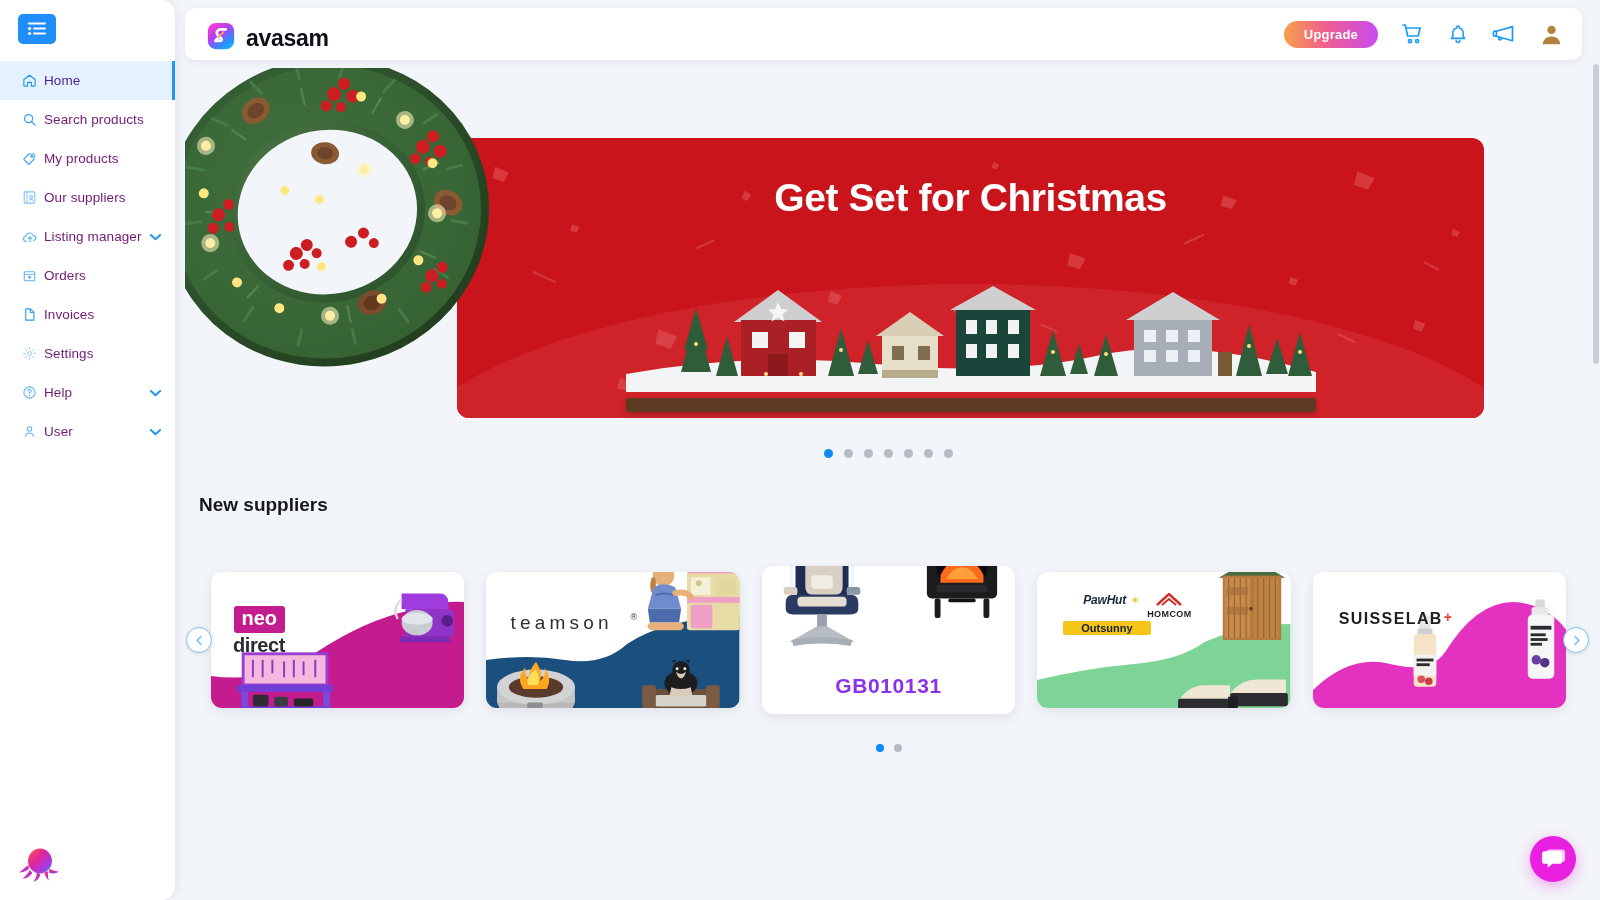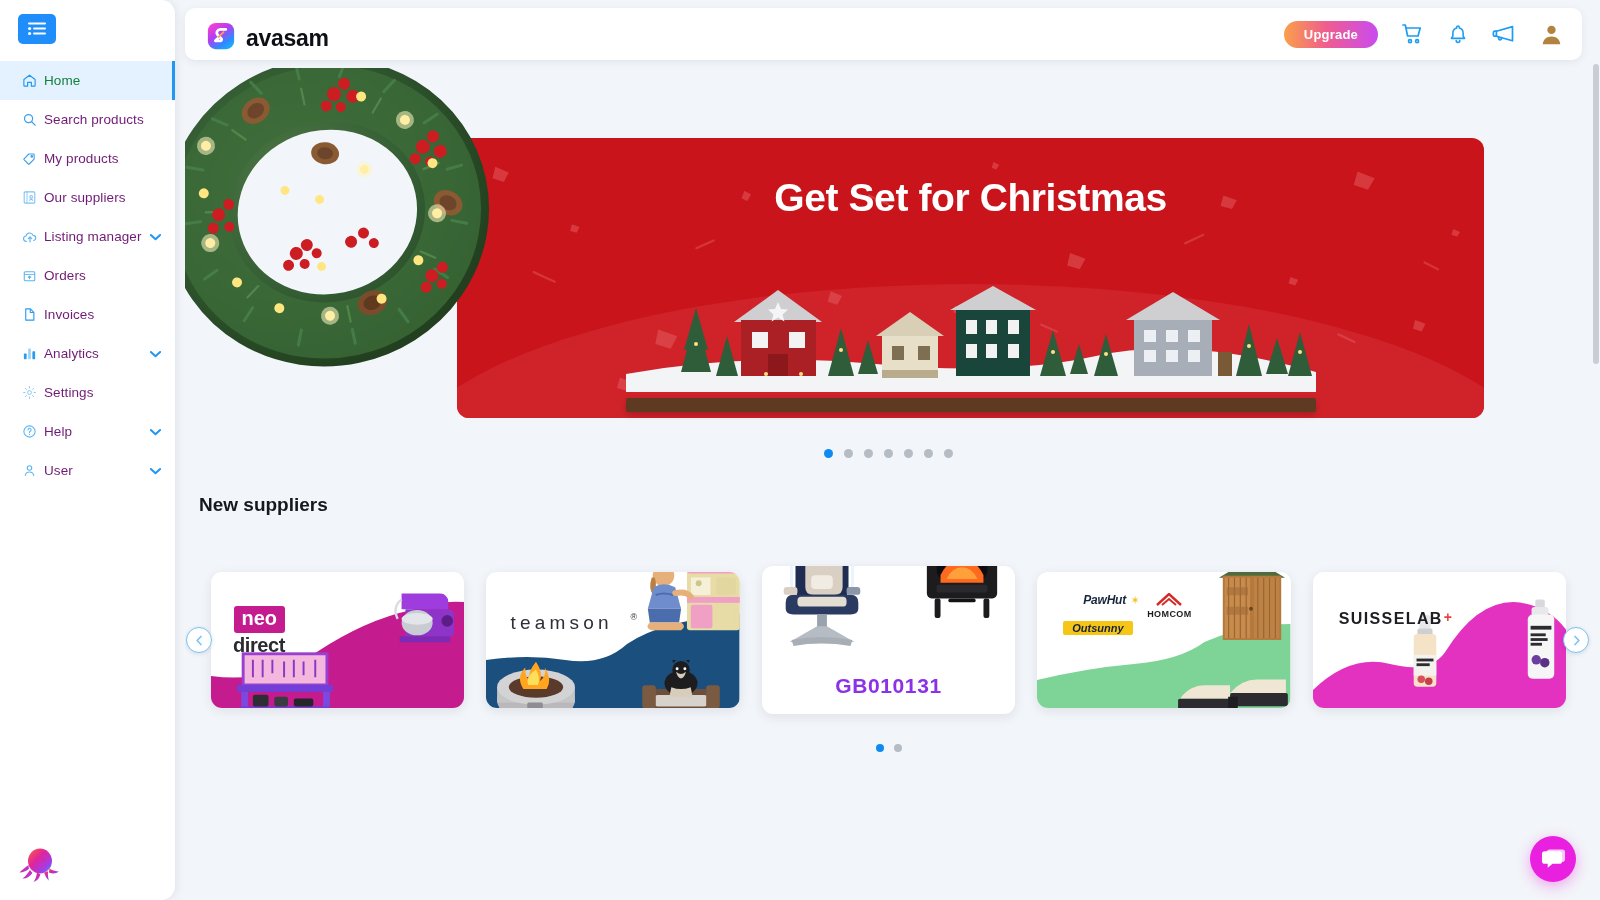--- a/index.html
+++ b/index.html
@@ -28,21 +28,21 @@
 
   .sb-nav { padding-top: 3px; }
   .sb-item {
     display: flex; align-items: center; height: 39px; padding: 0 14px 0 22px;
     font-size: 13.5px; color: #701a75; cursor: pointer; position: relative;
     white-space: nowrap;
   }
   .sb-item .ic { width: 22px; flex: 0 0 22px; display: flex; align-items: center; }
   .sb-item .lbl { flex: 1; letter-spacing: .1px; }
   .sb-item .caret { width: 12px; flex: 0 0 12px; display: flex; align-items: center; justify-content: center; }
-  .sb-item.active { background: #e3f2fe; color: #15803d; }
+  .sb-item.active { background: #e3f2fe; color: #4c1d95; }
   .sb-item.active::after {
     content: ""; position: absolute; right: 0; top: 0; bottom: 0; width: 3px; background: #2196f3;
   }
 
   .sb-octopus { position: absolute; left: 16px; bottom: 12px; width: 48px; height: 48px; }
 
   
   .main { flex: 1; height: 900px; position: relative; overflow: hidden; }
 
   .topbar {
@@ -220,35 +220,20 @@
       <div class="sb-item">
         <span class="ic">
           <svg width="15" height="15" viewBox="0 0 24 24" fill="none" stroke="#2a9cf0" stroke-width="1.8" stroke-linejoin="round">
               <path d="M6 3h7.5L19 8.6V21H6z"></path>
               <path d="M13.3 3v5.8H19"></path>
             </svg>
         </span>
         <span class="lbl">Invoices</span>
       </div>
 
-      <div class="sb-item">
-        <span class="ic">
-          <svg width="15" height="15" viewBox="0 0 24 24" fill="none">
-              <rect x="3" y="12" width="4.4" height="9" rx="1" fill="#2a9cf0"></rect>
-              <rect x="9.8" y="4" width="4.4" height="17" rx="1" fill="#9ed3f7"></rect>
-              <rect x="16.6" y="8.5" width="4.4" height="12.5" rx="1" fill="#2a9cf0"></rect>
-            </svg>
-        </span>
-        <span class="lbl">Analytics</span>
-        <span class="caret">
-          <svg width="11" height="8" viewBox="0 0 12 8" fill="none" stroke="#2196f3" stroke-width="2.2" stroke-linecap="round" stroke-linejoin="round">
-              <path d="M1 1.8 6 6.4l5-4.6"></path>
-            </svg>
-        </span>
-      </div>
 
       <div class="sb-item">
         <span class="ic">
           <svg width="15" height="15" viewBox="0 0 24 24" fill="none" stroke="#8cc9f3" stroke-width="1.6">
               <circle cx="12" cy="12" r="3.1"></circle>
               <path d="M12 2.6v2.2M12 19.2v2.2M21.4 12h-2.2M4.8 12H2.6M18.6 5.4l-1.6 1.6M7 17l-1.6 1.6M18.6 18.6 17 17M7 7 5.4 5.4" stroke-linecap="round"></path>
             </svg>
         </span>
         <span class="lbl">Settings</span>
       </div>
@@ -795,21 +780,21 @@
                 <span style="color:#f2c020;font-size:11px;">✶</span>
               </div>
               <div class="sup-logo" style="left:110px;top:20px;text-align:center;">
                 <svg width="28" height="13" viewBox="0 0 28 13">
                   <path d="M2 12 L14 1 L26 12" stroke="#d52b28" stroke-width="2.4" fill="none"></path>
                   <path d="M7 12 L14 6 L21 12" stroke="#d52b28" stroke-width="2" fill="none"></path>
                 </svg>
                 <div style="font-size:9px;font-weight:700;color:#1d1d20;letter-spacing:.4px;margin-top:-1px;">HOMCOM</div>
               </div>
               <div class="sup-logo" style="left:26px;top:46px;">
-                <span style="display:inline-block;background:#f5c518;color:#14223c;font-size:11px;font-weight:800;font-style:italic;padding:1px 9px;border-radius:2px;">Outsunny</span>
+                <span style="display:inline-block;background:#f5c518;color:#14223c;font-size:11px;font-weight:800;padding:1px 18px;border-radius:2px;">Outsunny</span>
               </div>
             </div>
           </div>
 
           <div class="sup-card">
             <div class="sup-inner">
               <svg viewBox="0 0 230 136" preserveAspectRatio="none" style="position:absolute;inset:0;width:100%;height:100%">
                 <path d="M0 118 Q34 82 70 92 T120 80 Q148 30 182 30 Q212 32 230 58 L230 136 L0 136z" fill="#e331c0"></path>
               </svg>
               <svg viewBox="0 0 34 78" style="position:absolute;left:96px;top:42px;width:32px;height:76px">

